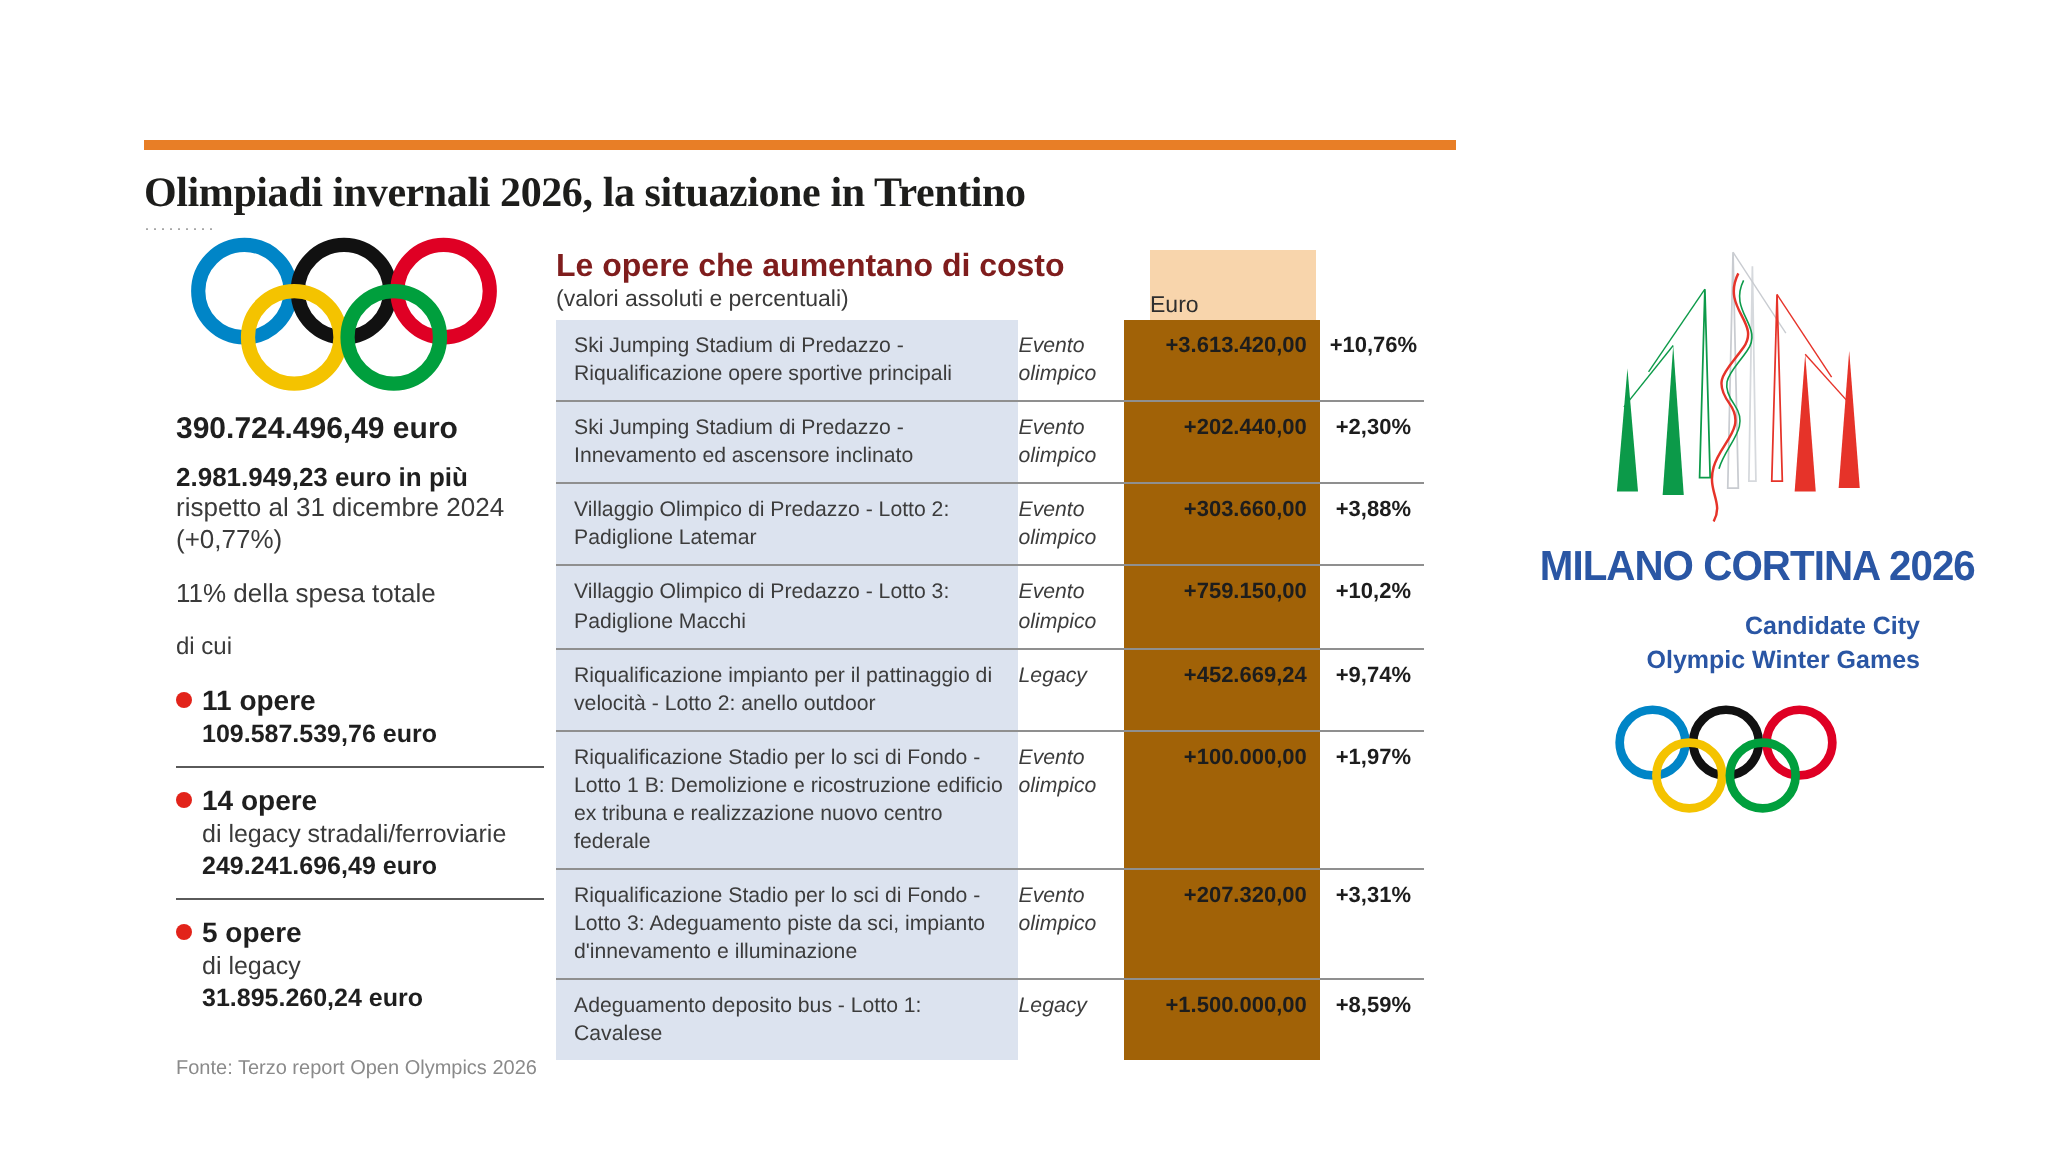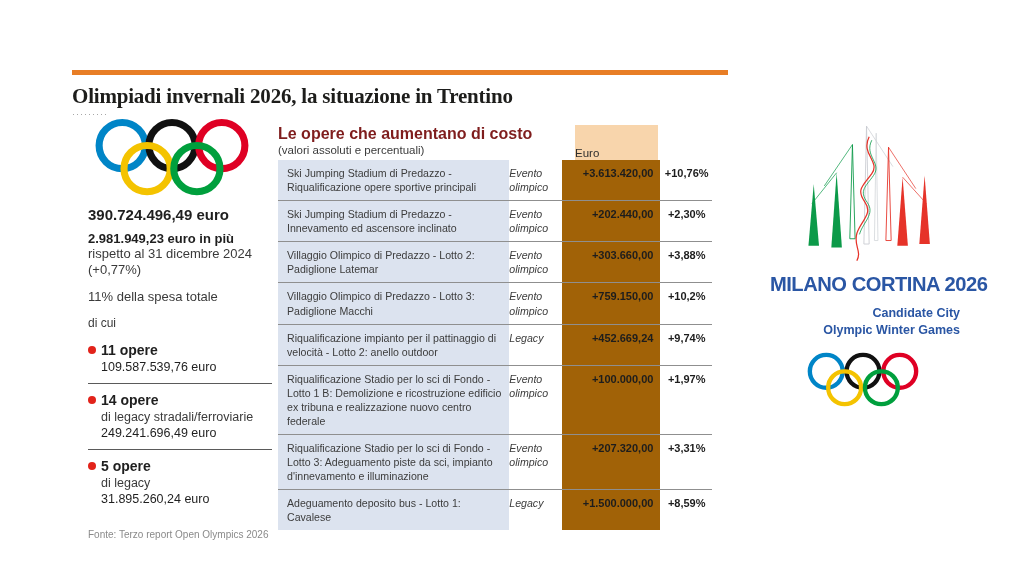--- a/index.html
+++ b/index.html
@@ -27,21 +27,21 @@
   .ref, .pct-note { font-size:13px; color:#3a3a3a; line-height:1.25; }
   .share    { font-size:13px; color:#3a3a3a; margin-top:10px; }
   .dicui    { font-size:12px; color:#3a3a3a; margin-top:12px; }
   .groups   { margin-top:4px; }
   .stat-group { padding:8px 0 9px 0; border-bottom:1px solid #5a5a5a; }
   .groups .stat-group:nth-of-type(3) { border-bottom:none; }
   .g-head { display:flex; align-items:center; }
   .bullet { width:8px; height:8px; border-radius:50%; background:#E2231A; margin-right:5px; flex:0 0 auto; }
   .g-count { font-size:14px; font-weight:bold; color:#1f1f1f; }
   .g-desc  { font-size:12.5px; color:#3a3a3a; margin:2px 0 0 13px; }
-  .g-amount{ font-size:12.5px; font-weight:normal; color:#1f1f1f; margin:2px 0 0 13px; }
+  .g-amount{ font-size:12.5px; font-weight:bold; color:#1f1f1f; margin:2px 0 0 13px; }
   .source  { font-size:10px; color:#8a8a8a; margin-top:14px; }
 
   
   .cost-table { position:absolute; left:278px; top:125px; width:434px; }
   .t-head-row { display:flex; align-items:stretch; }
   .t-head-main { width:297px; padding-bottom:4px; }
   .t-title { font-size:16px; font-weight:bold; color:#7f1d1d; }
   .t-sub   { font-size:11.5px; color:#3a3a3a; margin-top:1px; }
   .head-euro {
     width:83px; background:#F8D5AC; display:flex; align-items:flex-end;

